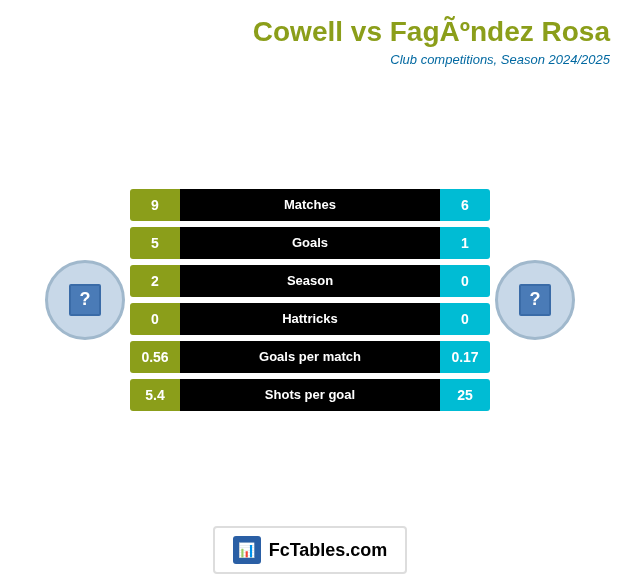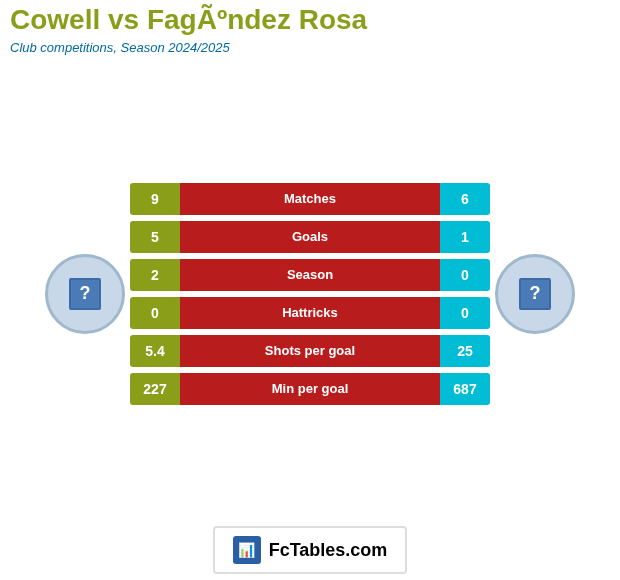--- a/index.html
+++ b/index.html
@@ -15,22 +15,22 @@
       width: 620px;
       height: 580px;
       background: #fff;
       display: flex;
       flex-direction: column;
       align-items: center;
     }
 
     .header {
       width: 100%;
-      text-align: left;
-      padding: 4px 10px 6px;
+      text-align: right;
+      padding: 16px 10px 6px;
     }
 
     .main-title {
       font-size: 28px;
       font-weight: bold;
       color: #8b9e1a;
     }
 
     .subtitle {
       font-size: 13px;
@@ -109,21 +109,21 @@
       display: flex;
       align-items: center;
       justify-content: center;
       min-width: 50px;
       padding: 0 8px;
       height: 100%;
       z-index: 2;
     }
 
     .stat-label {
-      background: #b91c1c;
+      background: #000000;
       color: #fff;
       font-weight: bold;
       font-size: 13px;
       display: flex;
       align-items: center;
       justify-content: center;
       flex: 1;
       height: 100%;
       text-align: center;
       z-index: 1;
@@ -211,28 +211,28 @@
           <div class="stat-left">2</div>
           <div class="stat-label">Season</div>
           <div class="stat-right">0</div>
         </div>
         <div class="stat-row">
           <div class="stat-left">0</div>
           <div class="stat-label">Hattricks</div>
           <div class="stat-right">0</div>
         </div>
         <div class="stat-row">
+          <div class="stat-left">0.56</div>
+          <div class="stat-label">Goals per match</div>
+          <div class="stat-right">0.17</div>
+        </div>
+        <div class="stat-row">
           <div class="stat-left">5.4</div>
           <div class="stat-label">Shots per goal</div>
           <div class="stat-right">25</div>
-        </div>
-        <div class="stat-row">
-          <div class="stat-left">227</div>
-          <div class="stat-label">Min per goal</div>
-          <div class="stat-right">687</div>
         </div>
       </div>
 
     <div class="player-avatar">
       <div class="avatar-circle">
         <div class="avatar-question">?</div>
       </div>
     </div>
   </div>
 

